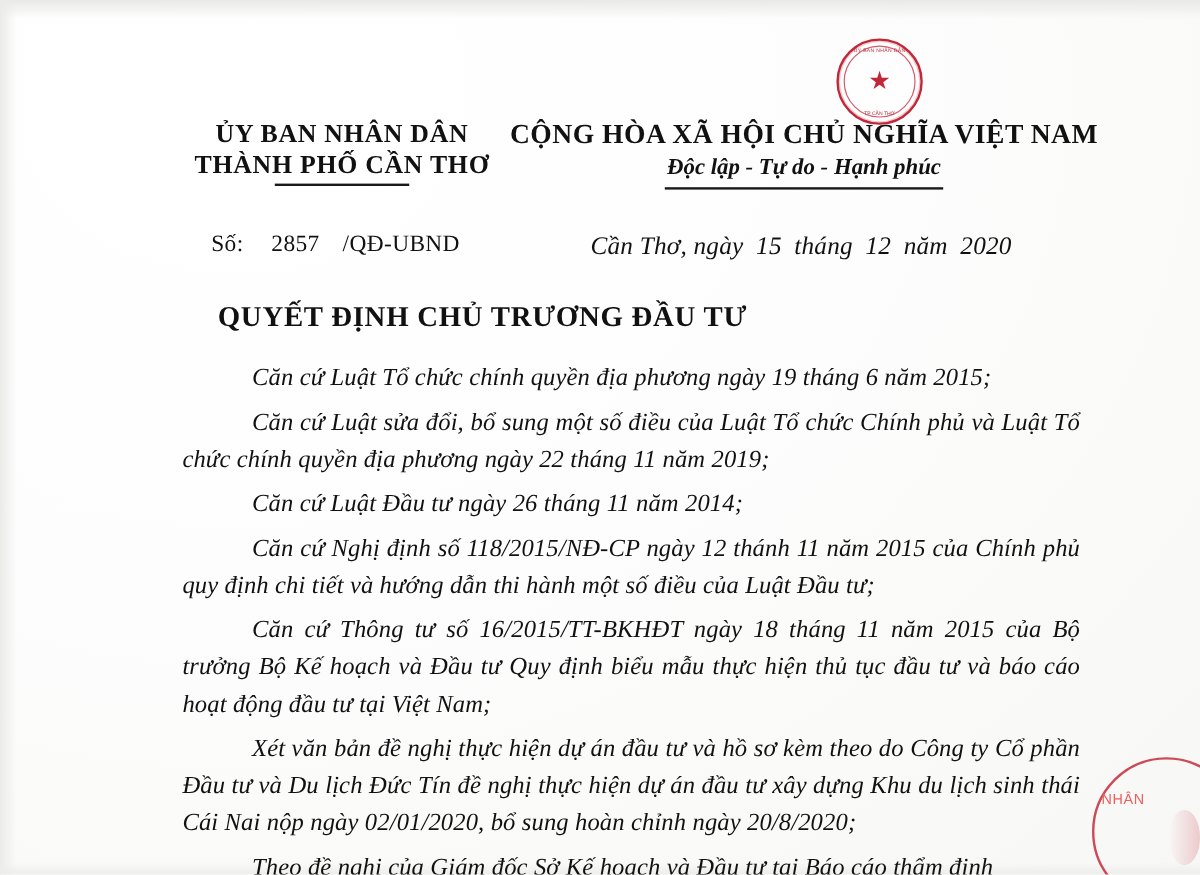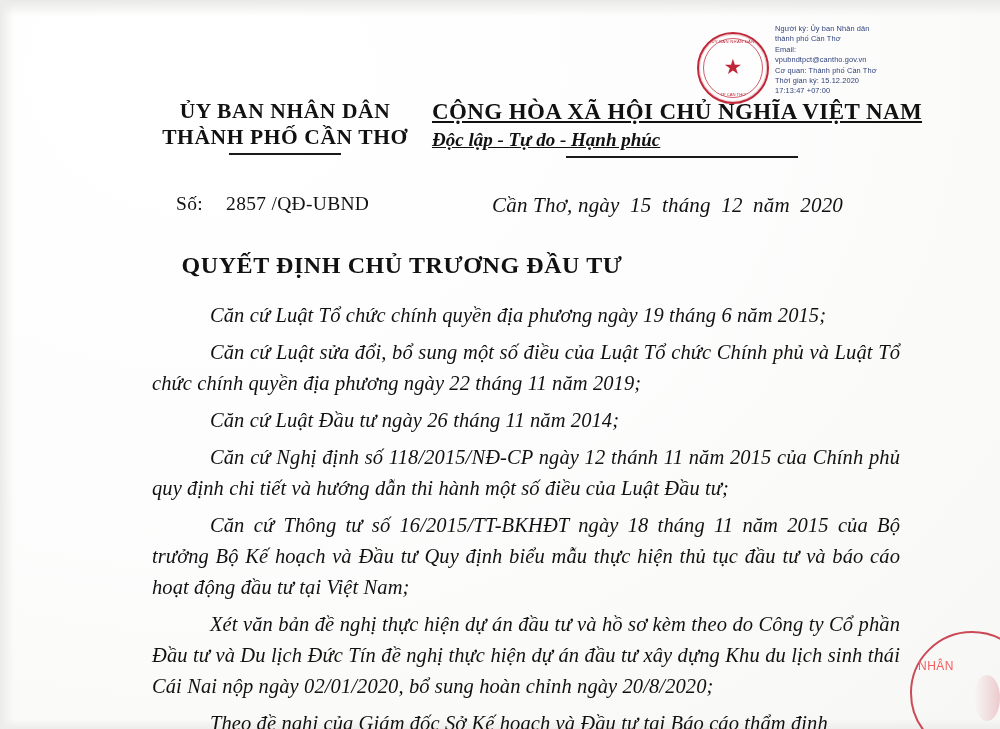--- a/index.html
+++ b/index.html
@@ -130,24 +130,24 @@
     line-height: 26px;
   }
   .hdr-left .underline {
     width: 112px;
     height: 1.5px;
     background: #1a1a1a;
     margin: 3px auto 0 auto;
   }
   .hdr-right {
     position: absolute;
-    left: 432px;
+    left: 420px;
     top: 98px;
     width: 500px;
-    text-decoration: underline;
+    text-align: center;
   }
   .hdr-right .l1 {
     font-size: 23px;
     font-weight: bold;
     letter-spacing: .4px;
     line-height: 27px;
   }
   .hdr-right .l2 {
     font-size: 19px;
     font-weight: bold;
@@ -164,21 +164,21 @@
 
   
   .numline {
     position: absolute;
     left: 176px;
     top: 193px;
     font-size: 19.5px;
     letter-spacing: .3px;
   }
   .numline .lbl { margin-right: 18px; }
-  .numline .val { margin-right: 0; }
+  .numline .val { margin-right: 14px; }
   .placedate {
     position: absolute;
     left: 492px;
     top: 193px;
     font-size: 21px;
     font-style: italic;
     letter-spacing: .2px;
   }
   .placedate span { margin-right: 5px; }
 
@@ -253,29 +253,20 @@
   <div class="edge-left"></div>
   <div class="edge-bottom"></div>
 
   <div class="sig-block">
     <div class="sig-seal">
       <div class="inner-ring"></div>
       <div class="arc-text">ỦY BAN NHÂN DÂN</div>
       <div class="star">★</div>
       <div class="arc-text-bottom">TP CẦN THƠ</div>
     </div>
-    <div class="sig-lines">
-      <div>Người ký: Ủy ban Nhân dân</div>
-      <div>thành phố Cần Thơ</div>
-      <div>Email:</div>
-      <div>vpubndtpct@cantho.gov.vn</div>
-      <div>Cơ quan: Thành phố Cần Thơ</div>
-      <div>Thời gian ký: 15.12.2020</div>
-      <div>17:13:47 +07:00</div>
-    </div>
   </div>
 
   <div class="hdr-left">
     <div class="l1">ỦY BAN NHÂN DÂN</div>
     <div class="l2">THÀNH PHỐ CẦN THƠ</div>
     <div class="underline"></div>
   </div>
 
   <div class="hdr-right">
     <div class="l1">CỘNG HÒA XÃ HỘI CHỦ NGHĨA VIỆT NAM</div>

